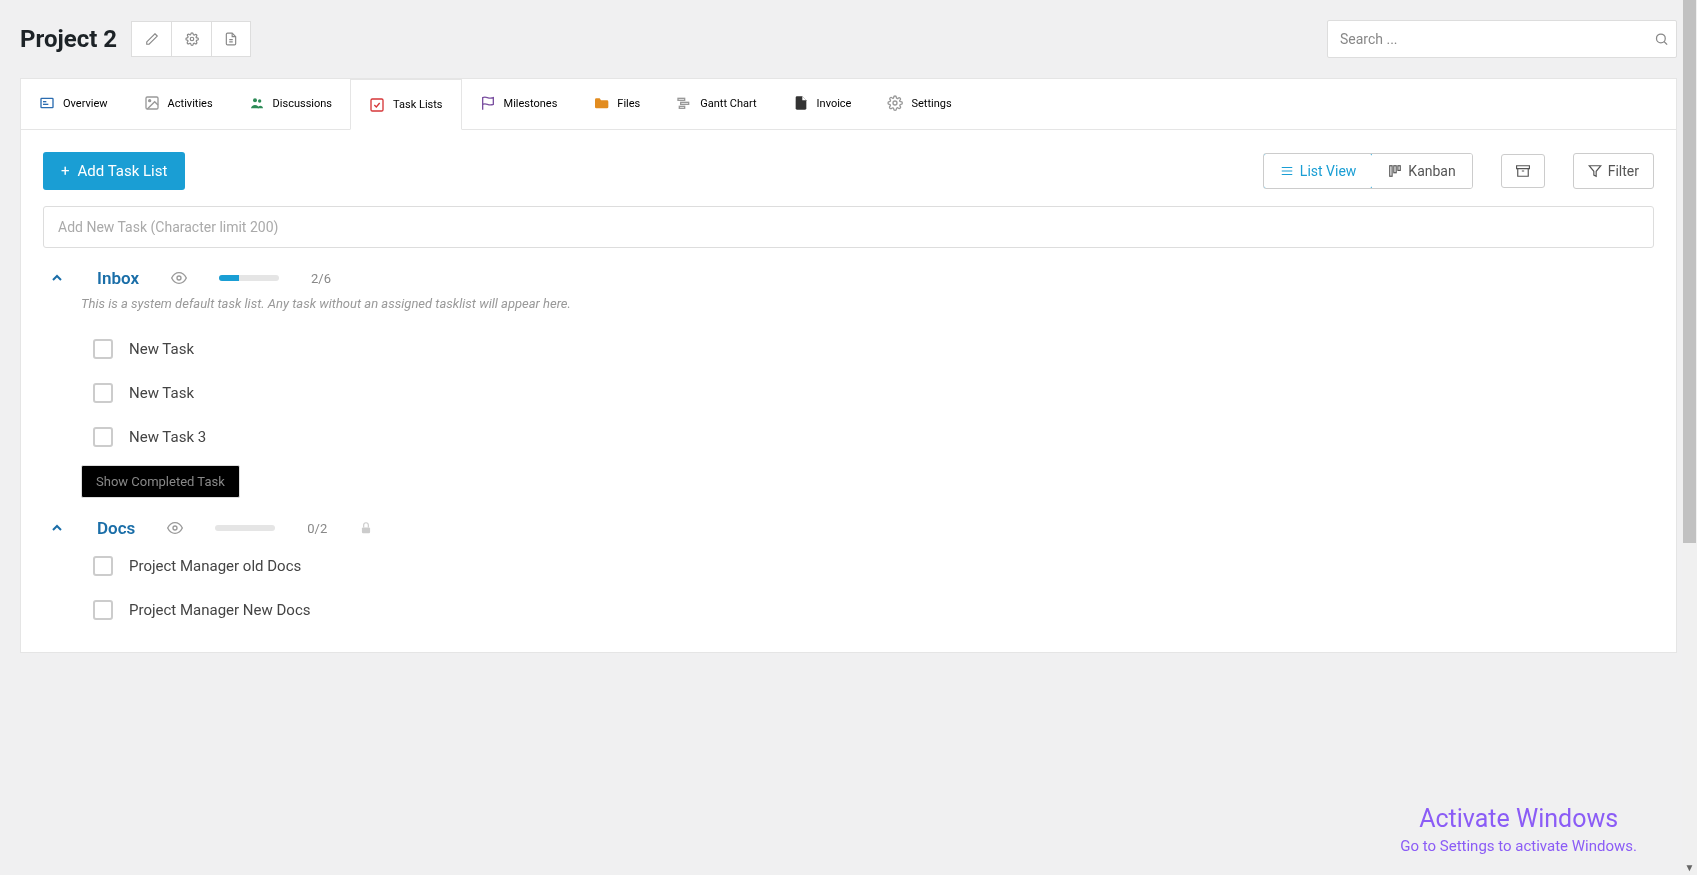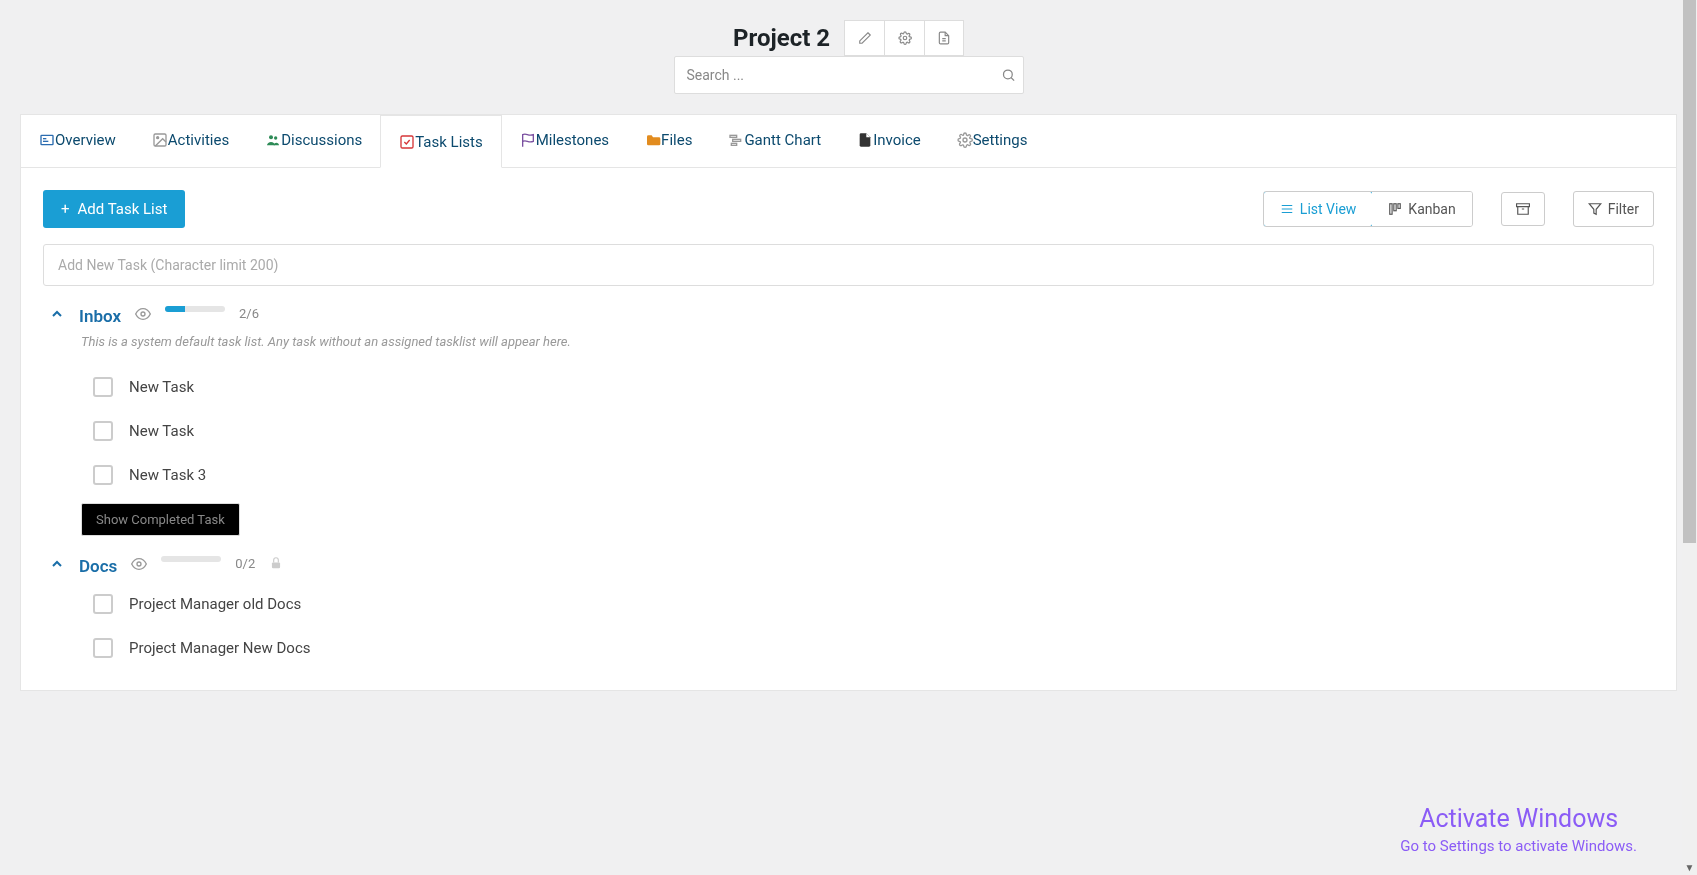--- a/index.html
+++ b/index.html
@@ -1,44 +1,44 @@
 <!DOCTYPE html>
 <html><head>
 <meta charset="utf-8">
 <style>
 * { margin:0; padding:0; box-sizing:border-box; font-family:-apple-system,BlinkMacSystemFont,"Segoe UI",Roboto,Arial,sans-serif; }
 body { background:#f0f0f1; color:#333; font-size:14px; }
 .page { padding:0; position:relative; }
-.header-row { display:flex; align-items:center; justify-content:space-between; padding:20px 20px 20px 20px;flex-direction:column; }
+.header-row { display:flex; align-items:center; justify-content:space-between; padding:20px 20px 20px 20px; }
 .header-left { display:flex; align-items:center; gap:14px; }
 .project-title { font-size:24px; font-weight:700; color:#1d2327; }
 .icon-btn-group { display:flex; }
 .icon-btn { width:40px; height:36px; border:1px solid #ddd; background:#fff; display:flex; align-items:center; justify-content:center; cursor:pointer; color:#888; }
 .icon-btn:not(:last-child){ border-right:none; }
 .search-wrap { position:relative; width:350px; }
 .search-input { width:100%; height:38px; border:1px solid #ddd; border-radius:2px; padding:0 40px 0 12px; font-size:14px; color:#555; }
 .search-input::placeholder{color:#888;}
 .search-icon-btn { position:absolute; right:8px; top:50%; transform:translateY(-50%); background:none; border:none; color:#888; cursor:pointer; }
 .content-card { background:#fff; margin:0 20px; border:1px solid #e5e5e5; }
 .tabs { display:flex; border-bottom:1px solid #e5e5e5; }
-.tab { display:flex; align-items:center; gap:0; padding:16px 18px; font-size:15px; color:#0c4a6e; cursor:pointer; border-bottom:2px solid transparent; }
+.tab { display:flex; align-items:center; gap:8px; padding:16px 18px; font-size:11px; color:#000000; cursor:pointer; border-bottom:2px solid transparent; }
 .tab.active { border:1px solid #e5e5e5; border-bottom:1px solid #fff; margin-bottom:-1px; background:#fff; font-weight:400;}
 .tab-icon { width:16px; height:16px; display:inline-flex; align-items:center; justify-content:center; }
 .toolbar { display:flex; align-items:center; justify-content:space-between; padding:22px 22px 16px; }
 .btn-primary { background:#1a9ed4; color:#fff; border:none; padding:10px 18px; font-size:15px; border-radius:3px; cursor:pointer; display:flex; align-items:center; gap:8px;}
 .toolbar-right { display:flex; align-items:center; gap:28px; }
 .view-toggle { display:flex; border:1px solid #ccc; border-radius:3px; overflow:hidden;}
 .view-btn { padding:9px 16px; background:#fff; border:none; font-size:14px; color:#555; cursor:pointer; display:flex; align-items:center; gap:6px; }
 .view-btn.active { color:#1a9ed4; border:1px solid #1a9ed4; margin:-1px; border-radius:3px;}
 .outline-btn { border:1px solid #ccc; background:#fff; padding:9px 14px; border-radius:3px; color:#555; cursor:pointer; display:flex; align-items:center; gap:6px; font-size:14px;}
 .add-task-row { margin:0 22px 20px; }
 .add-task-input { width:100%; height:42px; border:1px solid #ddd; border-radius:3px; padding:0 14px; font-size:14px; }
 .add-task-input::placeholder{color:#aaa;}
 .tasklist-block { padding:0 22px 20px 28px; }
-.tasklist-head { display:flex; align-items:flex-start; gap:14px; margin-bottom:6px;}
+.tasklist-head { display:flex; align-items:center; gap:32px; margin-bottom:6px;}
 .collapse-btn { color:#1a6ea8; background:none; border:none; cursor:pointer; padding:0;}
 .tasklist-title { color:#1a6ea8; font-size:17px; font-weight:600; cursor:pointer;}
 .eye-icon { color:#999; }
 .progress-bar { width:60px; height:6px; background:#e5e5e5; border-radius:3px; overflow:hidden; position:relative;}
 .progress-fill { height:100%; background:#1a9ed4; }
 .progress-text { color:#888; font-size:13px; }
 .lock-icon { color:#ccc; }
 .tasklist-desc { color:#999; font-style:italic; font-size:13px; margin:8px 0 16px 32px; }
 .task-items { margin-left:32px; }
 .task-item { display:flex; align-items:center; gap:16px; padding:12px 12px; }

